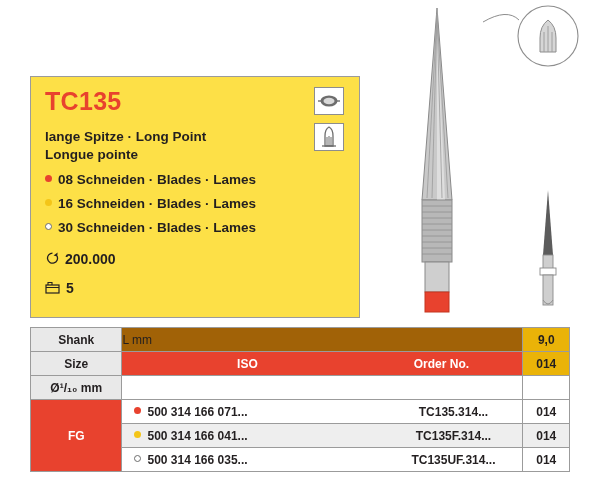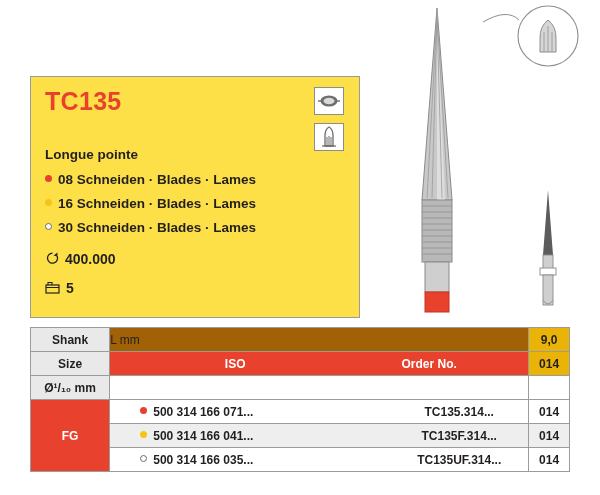--- a/index.html
+++ b/index.html
@@ -146,50 +146,51 @@
   .c-mid   { width: 388px; }
   .c-right { width: 50px; text-align: center; background: #eab308; font-weight: bold; }
 
   .lmm { padding-left: 6px; font-weight: normal; background: #a16207; }
   .redrow { background: #e8422e; color: #fff; font-weight: bold; text-align: center; }
   .fgcell { background: #e8422e; color: #fff; font-weight: bold; text-align: center; }
   .sizecell { background: #e9e9e9; text-align: center; font-weight: bold; }
   .greyrow { background: #eeeeee; }
   .whiterow { background: #ffffff; }
 
-  .iso-cell { width: 250px; padding-left: 30px; font-weight: bold; }
+  .iso-cell { width: 250px; padding-left: 12px; font-weight: bold; }
   .order-cell { width: 138px; text-align: center; font-weight: bold; }
   .bold-num { font-weight: bold; }
 </style>
 </head>
 <body>
 
 <div class="card">
 
   <div class="card-title">TC135</div>
 
+  <div class="card-sub1">lange Spitze · Long Point</div>
   <div class="card-sub2">Longue pointe</div>
 
   <div class="blade-line bl1">
     <span class="dot dot-red"></span><span>08 Schneiden · Blades · Lames</span>
   </div>
   <div class="blade-line bl2">
     <span class="dot dot-yellow"></span><span>16 Schneiden · Blades · Lames</span>
   </div>
   <div class="blade-line bl3">
     <span class="dot dot-white"></span><span>30 Schneiden · Blades · Lames</span>
   </div>
 
   <div class="speed-line">
     <span class="speed-icon">
       <svg width="15" height="15" viewBox="0 0 15 15">
         <path d="M12 5 A5 5 0 1 1 7.5 2.2" fill="none" stroke="#231f20" stroke-width="1.3"></path>
         <path d="M12.6 1.5 L12.2 5.6 L8.6 4.4 Z" fill="#231f20"></path>
       </svg>
-    </span><span>400.000</span>
+    </span><span>200.000</span>
   </div>
 
   <div class="pack-line">
     <span class="pack-icon">
       <svg width="15" height="14" viewBox="0 0 15 14">
         <rect x="1" y="4" width="13" height="8" fill="none" stroke="#231f20" stroke-width="1.2"></rect>
         <path d="M1 6.5 H14" stroke="#231f20" stroke-width="1"></path>
         <path d="M3 4 L3 1.5 L7 1.5 L7 4" fill="none" stroke="#231f20" stroke-width="1.1"></path>
       </svg>
     </span><span>5</span>

